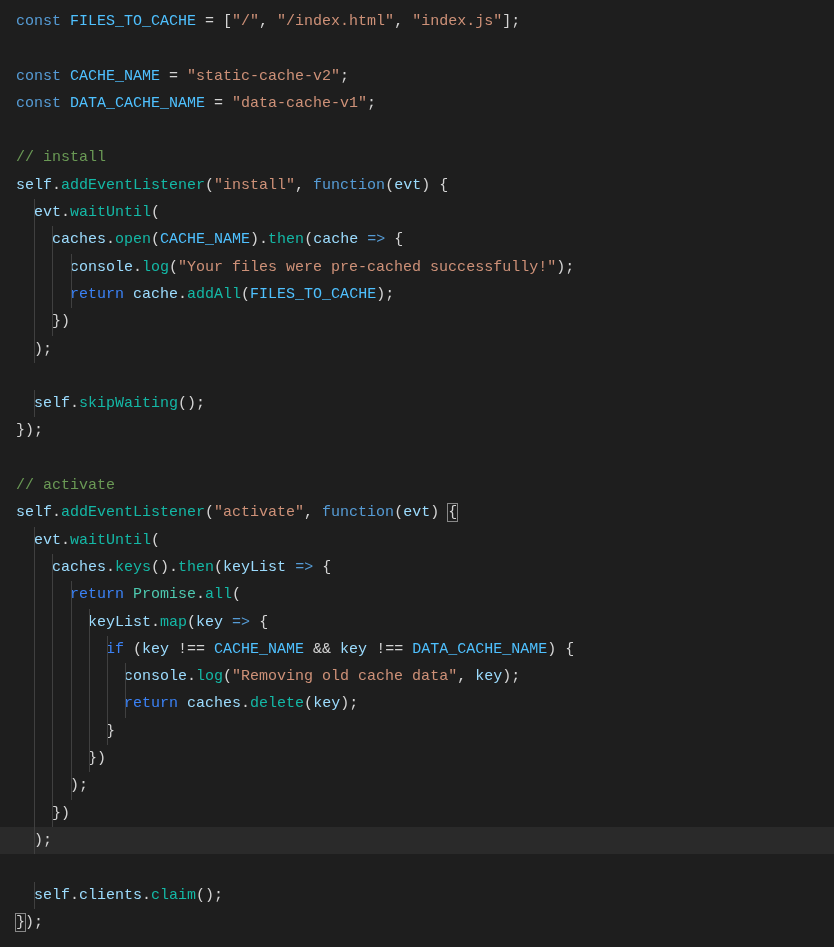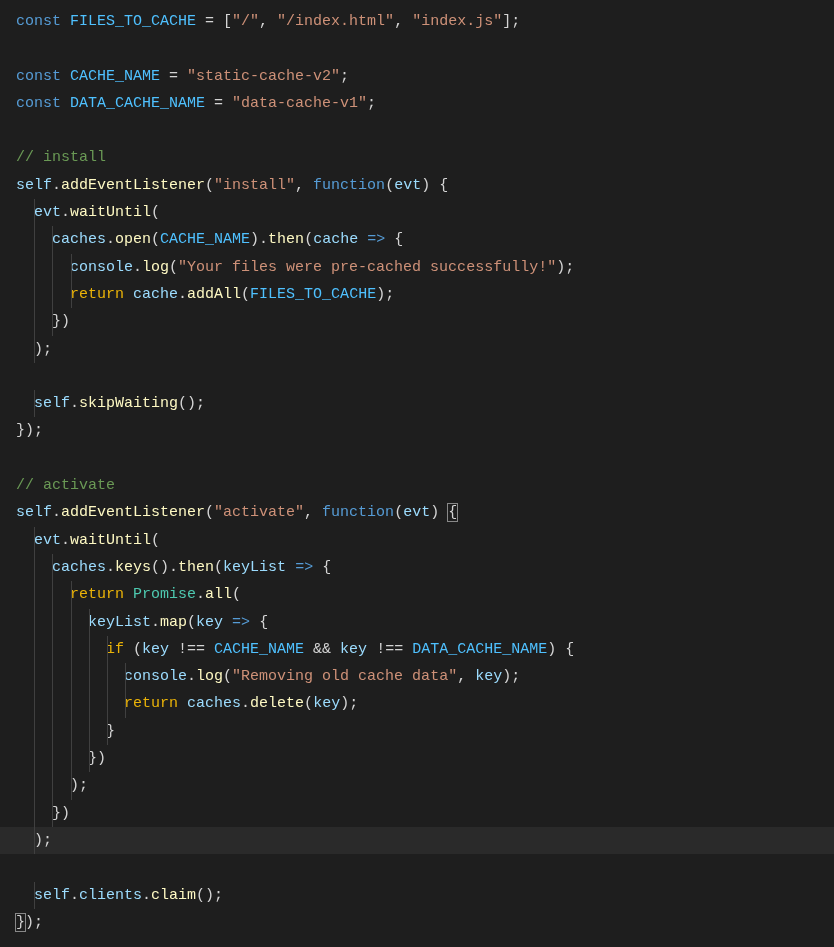--- a/index.html
+++ b/index.html
@@ -41,25 +41,25 @@
     background: #2a2a2a;
     z-index: -1;
   }
   .indent-guide {
     border-left: 1px solid #404040;
     position: absolute;
     top: 0;
     bottom: 0;
     width: 1px;
   }
-  .kw { color: #eab308; }
+  .kw { color: #3b82f6; }
   .const-kw { color: #569cd6; }
   .var-name { color: #9cdcfe; }
   .const-name { color: #4fc1ff; }
-  .func-name { color: #fef9c3; }
+  .func-name { color: #14b8a6; }
   .string { color: #ce9178; }
   .comment { color: #6a9955; }
   .punct { color: #d4d4d4; }
   .param { color: #9cdcfe; }
   .type { color: #4ec9b0; }
   .override-box {
     outline: 1px solid #888;
   }
 </style>
 </head>

